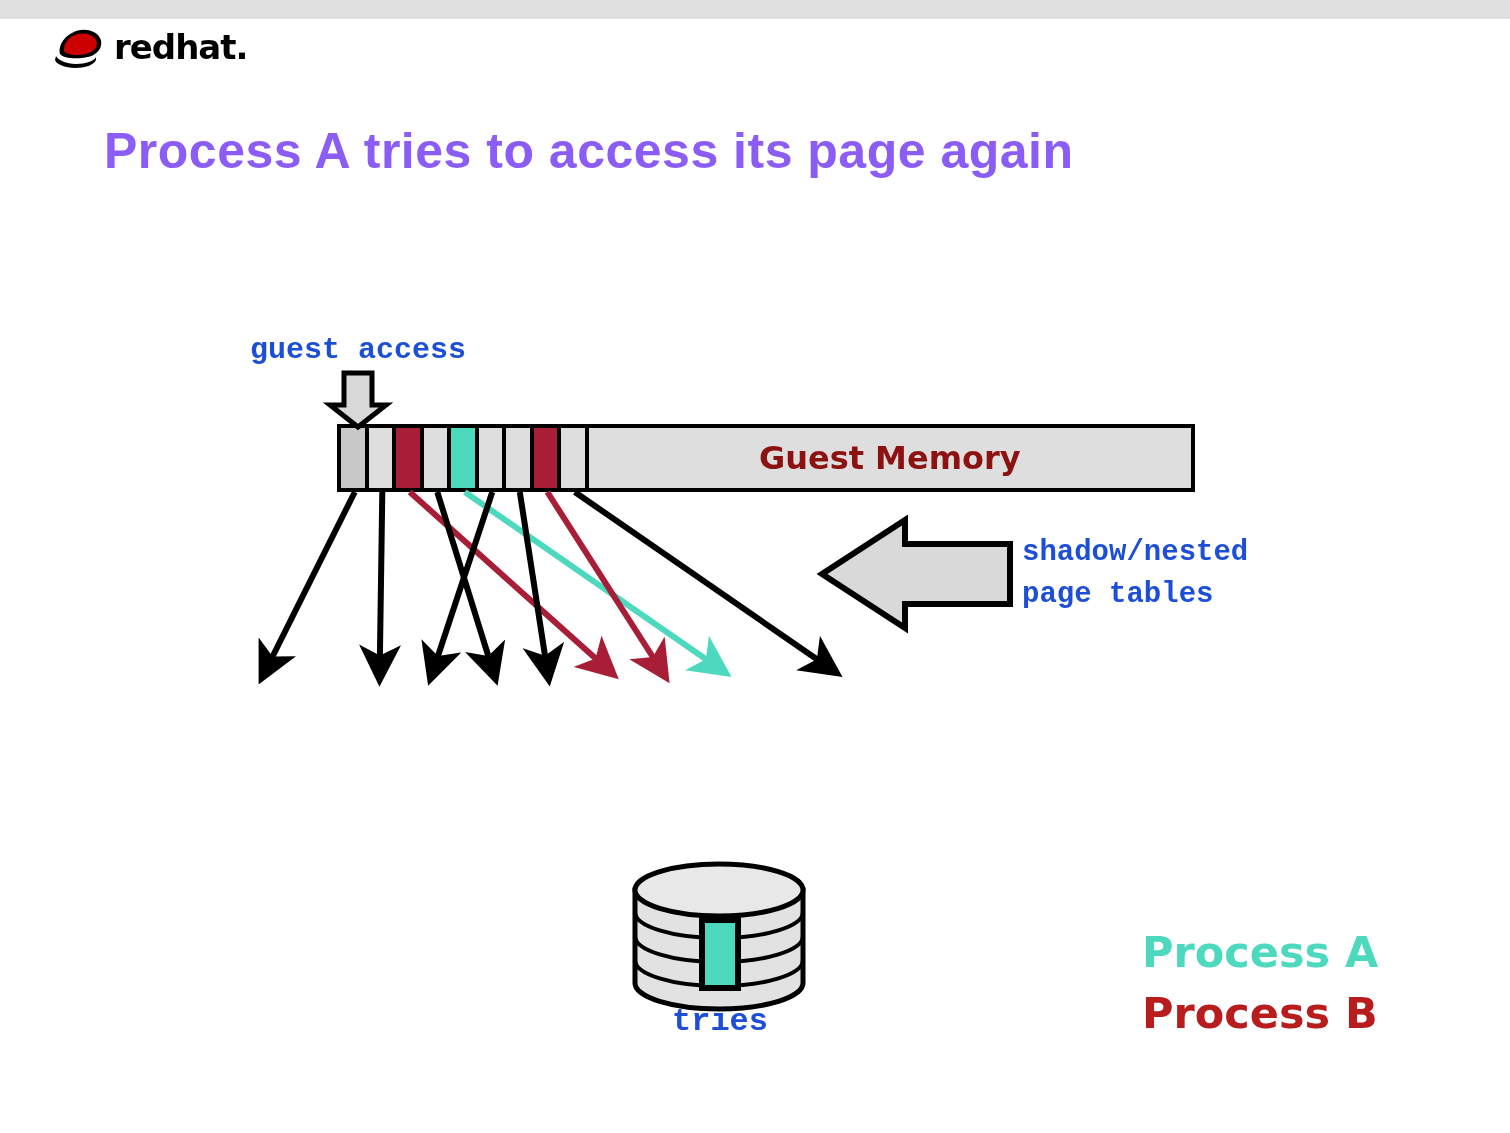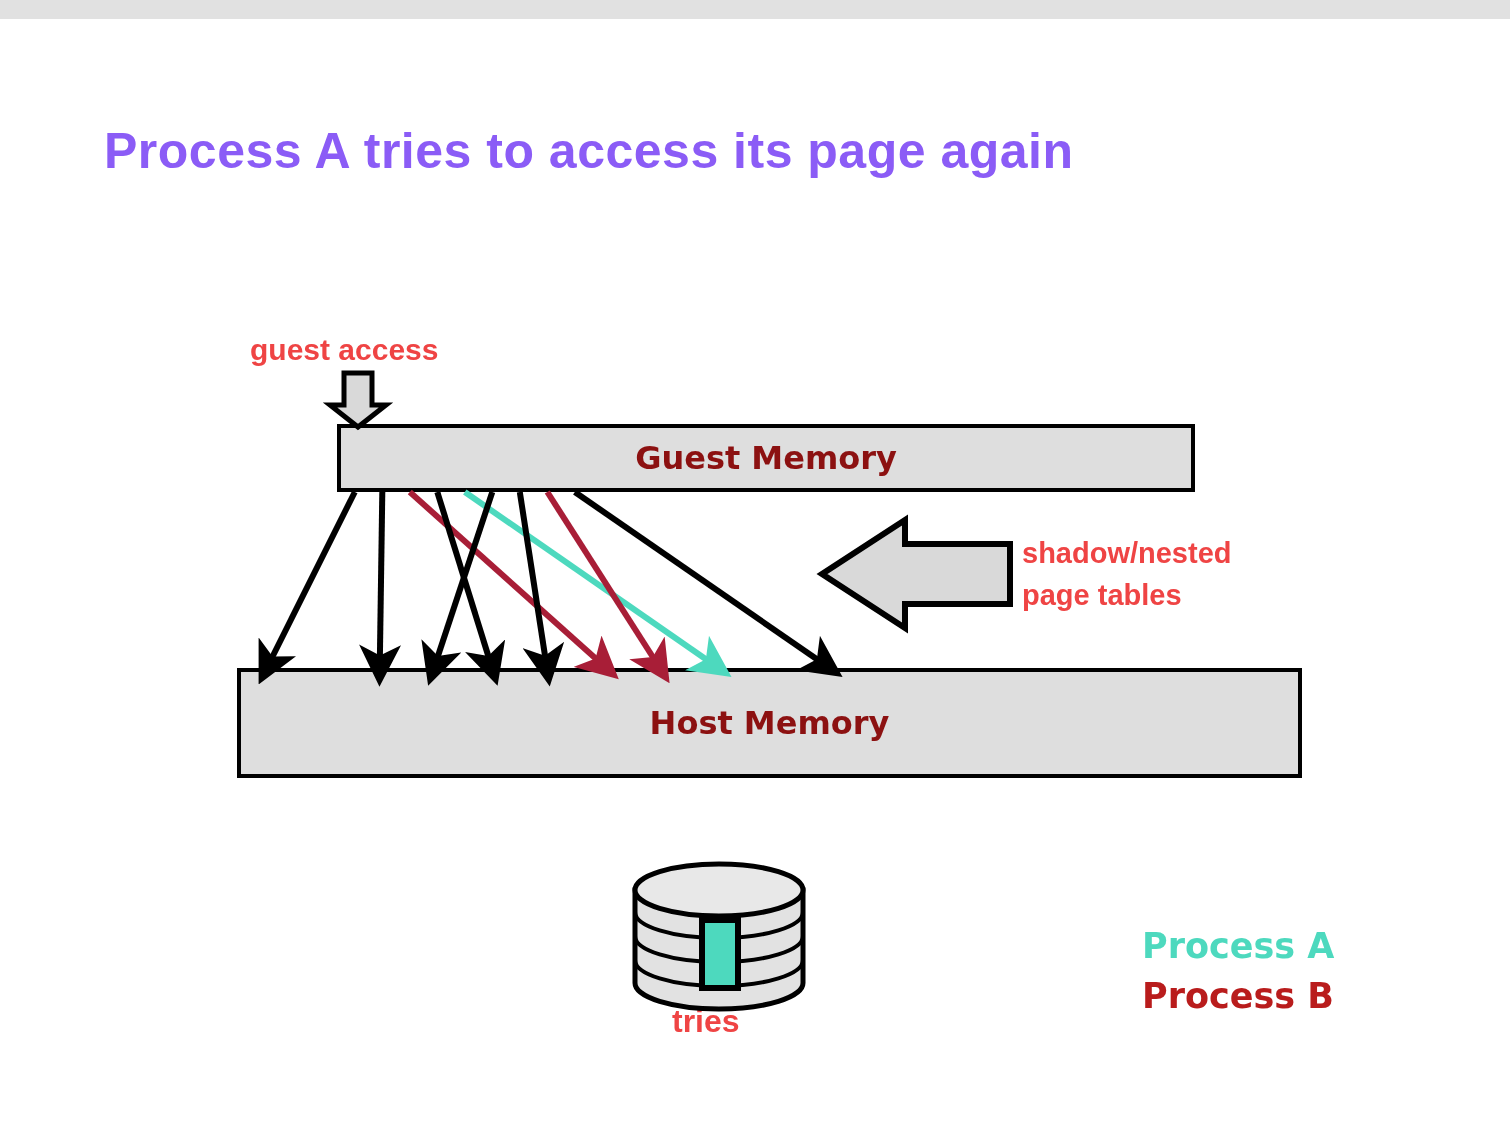--- a/index.html
+++ b/index.html
@@ -47,23 +47,23 @@
     font-family: Liberation Sans, sans-serif;
     font-weight: bold;
     font-size: 50px;
     color: #8b5cf6;
     white-space: nowrap;
     letter-spacing: 0.5px;
   }
   
   .lbl {
     position: absolute;
-    font-family: Liberation Sans, sans-serif;
-    font-weight: bold;
-    color: #ef4444;
+    font-family: Liberation Mono, monospace;
+    font-weight: bold;
+    color: #1d4ed8;
     white-space: nowrap;
   }
   .guest-access-label {
     left: 250px; top: 333px;
     font-size: 30px;
   }
   .spt-label {
     left: 1022px; top: 532px;
     font-size: 29px;
     line-height: 1.45;
@@ -75,21 +75,20 @@
     font-size: 32px;
   }
   
   .membar {
     position: absolute;
     box-sizing: border-box;
     border: 4px solid #000000;
     background: #dedede;
     display: flex;
     align-items: stretch;
-    flex-direction: column;
   }
   #guest-bar { left: 337px; top: 424px; width: 858px; height: 68px; }
   #host-bar  { left: 237px; top: 668px; width: 1065px; height: 110px; }
   .cell {
     box-sizing: border-box;
     border-right: 4px solid #000000;
     background: #dedede;
     flex: 0 0 auto;
   }
   .bar-label-area {
@@ -105,41 +104,49 @@
     white-space: nowrap;
   }
   #guest-bar .bar-label { font-size: 32px; }
   #host-bar .bar-label  { font-size: 32px; }
   
   .legend {
     position: absolute;
     left: 1142px; top: 922px;
     font-family: "DejaVu Sans", sans-serif;
     font-weight: bold;
-    font-size: 35px;
+    font-size: 43px;
     line-height: 1.42;
     white-space: nowrap;
   }
   .legend .procA { color: #4dd9be; display: block; }
   .legend .procB { color: #b91c1c; display: block; }
   
   svg.overlay {
     position: absolute;
     left: 0; top: 0;
     width: 1510px; height: 1133px;
     pointer-events: none;
   }
 </style>
 </head>
 <body>
 
 <div id="slide">
 
   <div class="topband"></div>
 
+  <div class="logo">
+    <svg width="200" height="46" viewBox="0 0 200 46">
+      <path d="M8 30 C6 24 10 14 20 9 C30 3 44 6 48 14 C52 22 46 31 36 33 C26 35 12 35 8 30 Z" fill="#000000"></path>
+      <path d="M12 27 C11 22 15 14 23 11 C31 8 41 10 44 16 C47 22 42 28 34 30 C26 32 15 31 12 27 Z" fill="#cc0000"></path>
+      <path d="M4 32 C6 36 14 40 24 40 C34 40 42 37 44 33 L44 36 C42 41 33 44 23 44 C13 44 4 40 3 36 Z" fill="#000000"></path>
+    </svg>
+    <div class="logo-text">redhat.</div>
+  </div>
 
   <div class="title">Process A tries to access its page again</div>
 
   <div class="lbl guest-access-label">guest access</div>
 
   <div class="lbl spt-label">shadow/nested
 page tables</div>
 
   <div class="lbl swap-label">tries</div>
 
@@ -151,36 +158,20 @@
       <div class="cell" style="width: 27.5px; background: rgb(77, 217, 190);"></div>
       <div class="cell" style="width: 27.5px; background: rgb(222, 222, 222);"></div>
       <div class="cell" style="width: 27.5px; background: rgb(222, 222, 222);"></div>
       <div class="cell" style="width: 27.5px; background: rgb(168, 30, 55);"></div>
       <div class="cell" style="width: 27.5px; background: rgb(222, 222, 222);"></div>
       <div class="bar-label-area">
       <span class="bar-label">Guest Memory</span>
     </div>
   </div>
 
-  <div class="membar" id="host-bar">
-    <div class="cell" style="width: 55.5px; background: rgb(222, 222, 222);"></div>
-      <div class="cell" style="width: 55.5px; background: rgb(222, 222, 222);"></div>
-      <div class="cell" style="width: 55.5px; background: rgb(222, 222, 222);"></div>
-      <div class="cell" style="width: 55.5px; background: rgb(222, 222, 222);"></div>
-      <div class="cell" style="width: 55.5px; background: rgb(222, 222, 222);"></div>
-      <div class="cell" style="width: 55.5px; background: rgb(222, 222, 222);"></div>
-      <div class="cell" style="width: 55.5px; background: rgb(168, 30, 55);"></div>
-      <div class="cell" style="width: 55.5px; background: rgb(168, 30, 55);"></div>
-      <div class="cell" style="width: 55.5px; background: rgb(77, 217, 190);"></div>
-      <div class="cell" style="width: 55.5px; background: rgb(222, 222, 222);"></div>
-      <div class="cell" style="width: 55.5px; background: rgb(222, 222, 222);"></div>
-      <div class="bar-label-area">
-      <span class="bar-label">Host Memory</span>
-    </div>
-  </div>
 
   <div class="legend">
     <span class="procA">Process A</span>
     <span class="procB">Process B</span>
   </div>
 
   <svg class="overlay" viewBox="0 0 1510 1133">
     <defs>
       <marker id="ah-black" markerWidth="7" markerHeight="7" refX="3.2" refY="3.5" orient="auto" markerUnits="strokeWidth">
         <path d="M0,0 L7,3.5 L0,7 L1.8,3.5 Z" fill="#000000"></path>

